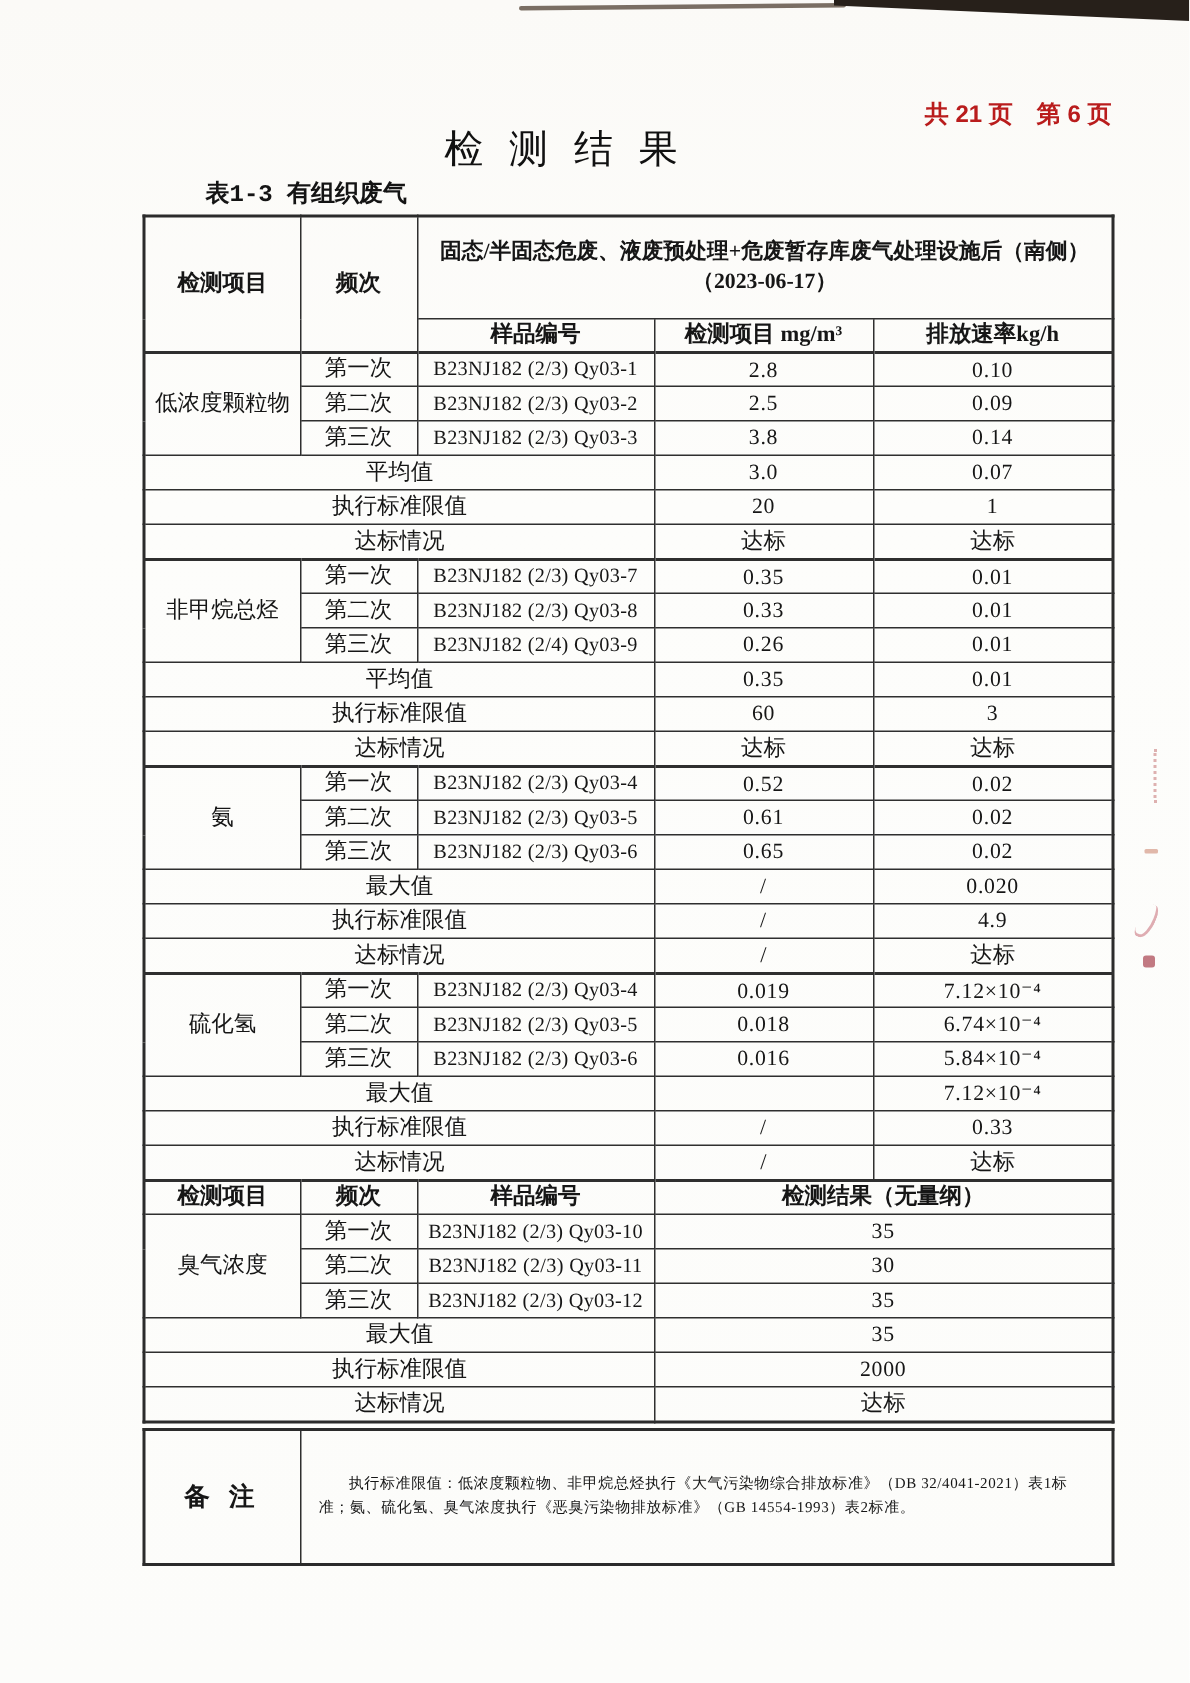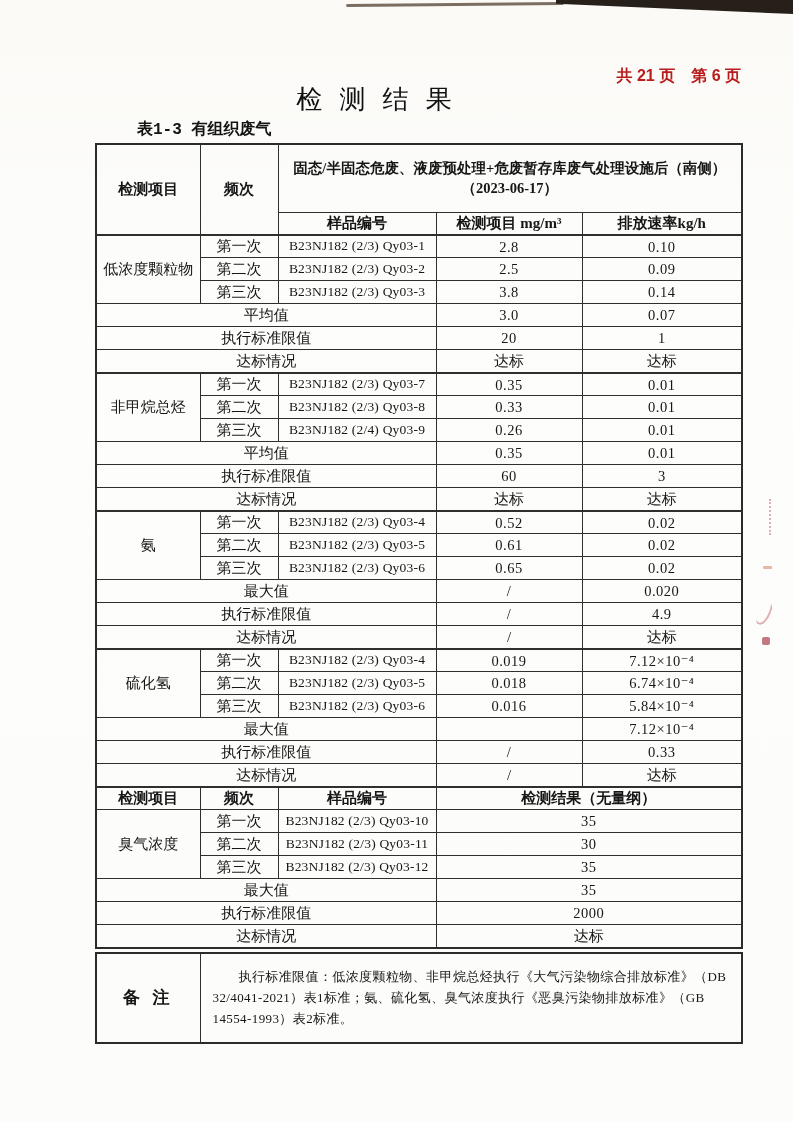--- a/index.html
+++ b/index.html
@@ -46,21 +46,21 @@
   tr.hrow2{height:22px;}
   .sec-start td{border-top-width:2px;}
   td.hd{font-weight:700;}
   td.loc{font-weight:700;font-size:14.5px;line-height:1.35;padding:14px 4px;}
   td.sample{font-size:13.5px;letter-spacing:.2px;white-space:nowrap;}
   td.num{font-size:14.5px;letter-spacing:.5px;}
 
   table.remark{border:2px solid #2b2b2b;margin-top:3px;}
   td.remark-label{font-family:"Liberation Sans","DejaVu Sans",sans-serif;
     font-size:17px;font-weight:600;letter-spacing:4px;margin-top:18px;}
-  td.remark-text{text-align:left;font-size:13px;line-height:1.62;padding:7px 10px 7px 12px;
+  td.remark-text{text-align:left;font-size:10px;line-height:1.62;padding:7px 10px 7px 12px;
     text-indent:2em;letter-spacing:.4px;}
   tr.remark-row{height:90px;}
 </style>
 </head>
 <body>
 
 <div class="page">
 
   <div class="scan-line"></div>
   <div class="scan-wedge"></div>

